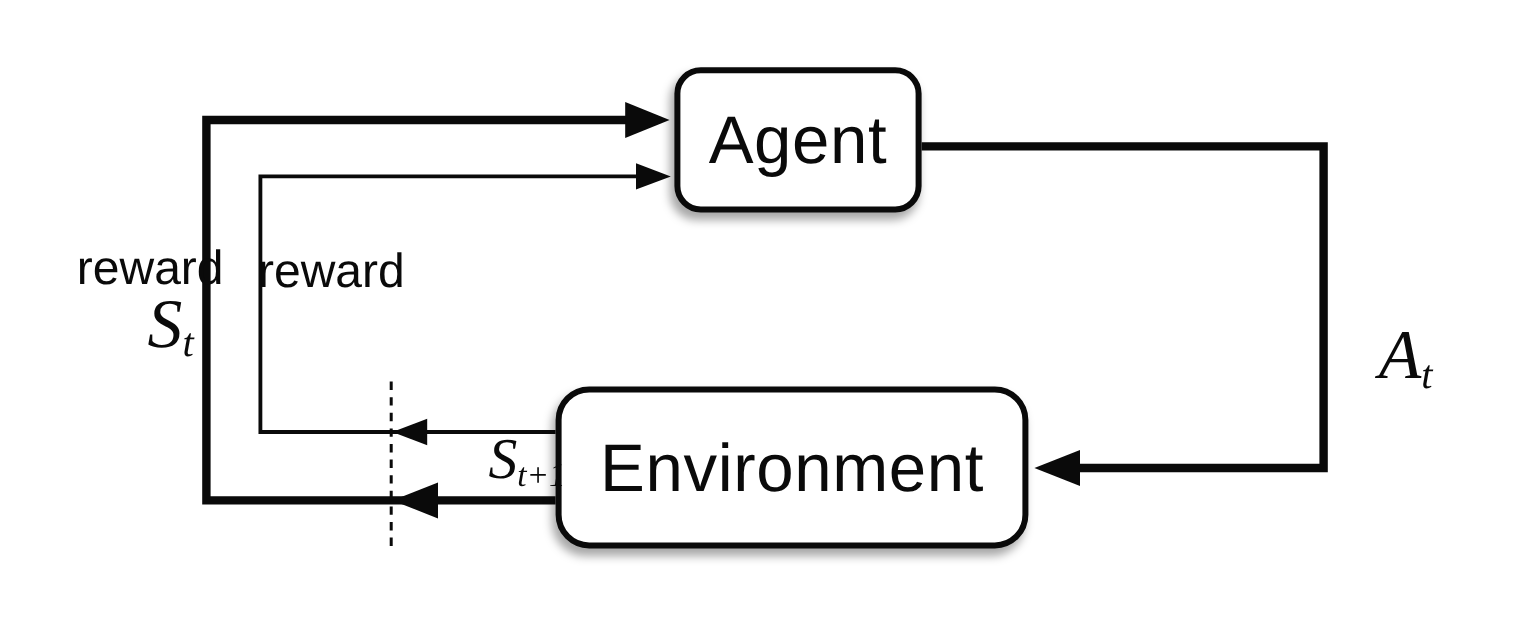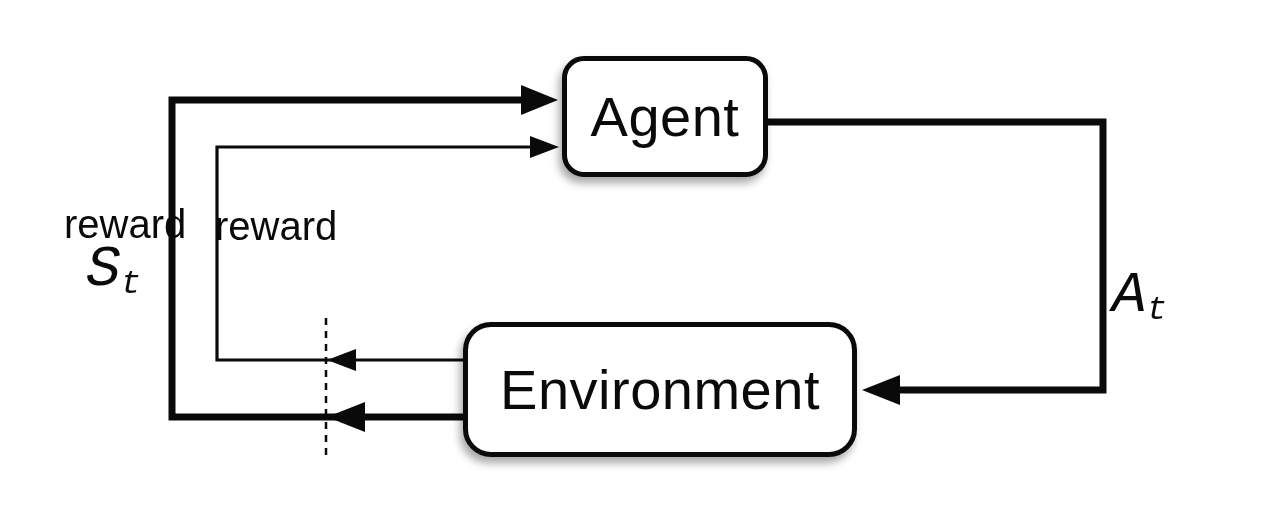--- a/index.html
+++ b/index.html
@@ -48,25 +48,26 @@
     border-radius: 28px;
   }
   .word-label {
     position: absolute;
     font-size: 40px;
     line-height: 1.1;
     white-space: nowrap;
   }
   .math {
     position: absolute;
-    font-family: Liberation Mono, monospace;
+    font-family: Liberation Serif, serif;
     font-style: italic;
     font-size: 58px;
     line-height: 1.1;
     white-space: nowrap;
+    margin-left: 37px;
   }
   .math.small {
     font-size: 48px;
   }
   .math .sub {
     font-size: 0.58em;
     vertical-align: -0.24em;
   }
   #state-word   { left: 64px;   top: 202px; }
   #state-sym    { left: 86px;   top: 238px; }
@@ -110,14 +111,17 @@
   <div class="math" id="state-sym">
     <span>S</span><span class="sub">t</span>
   </div>
 
   <div class="word-label" id="reward-word">reward</div>
 
   <div class="math" id="action-sym">
     <span>A</span><span class="sub">t</span>
   </div>
 
+  <div class="math small" id="next-state-sym">
+    <span>S</span><span class="sub">t+1</span>
+  </div>
 
 </div>
 
 </body></html>

